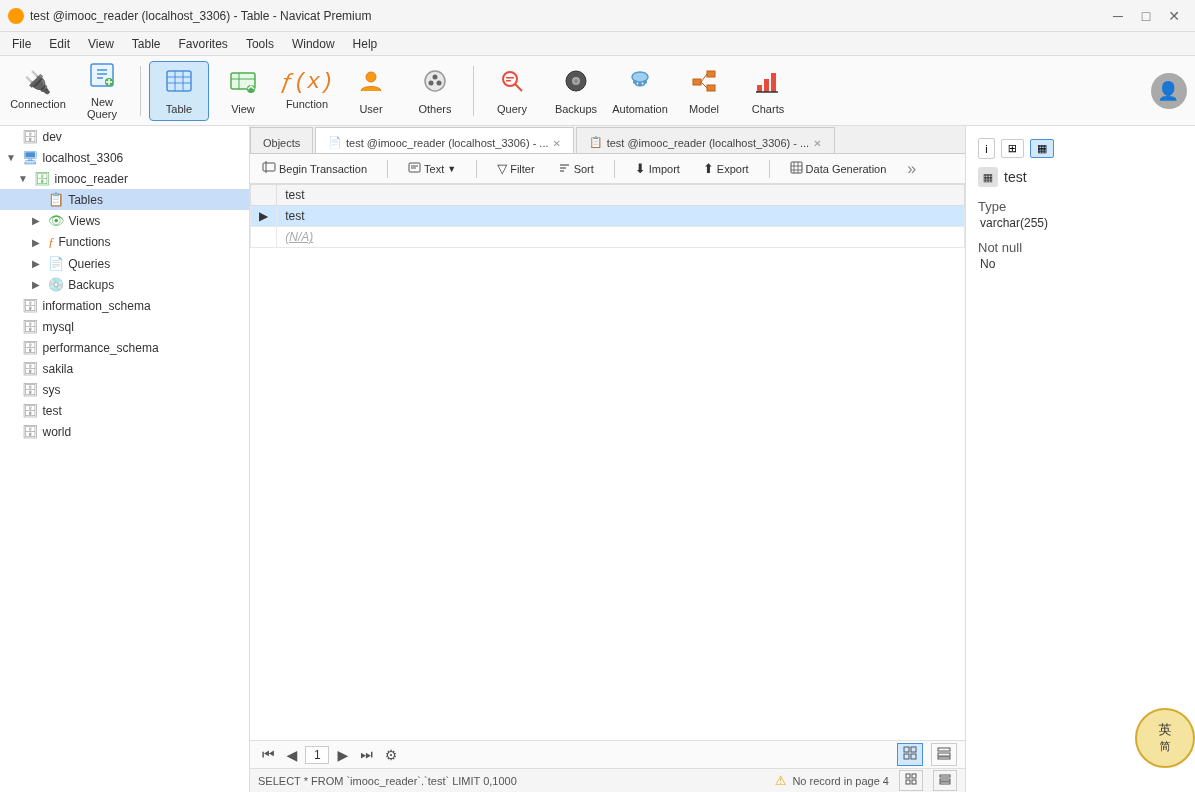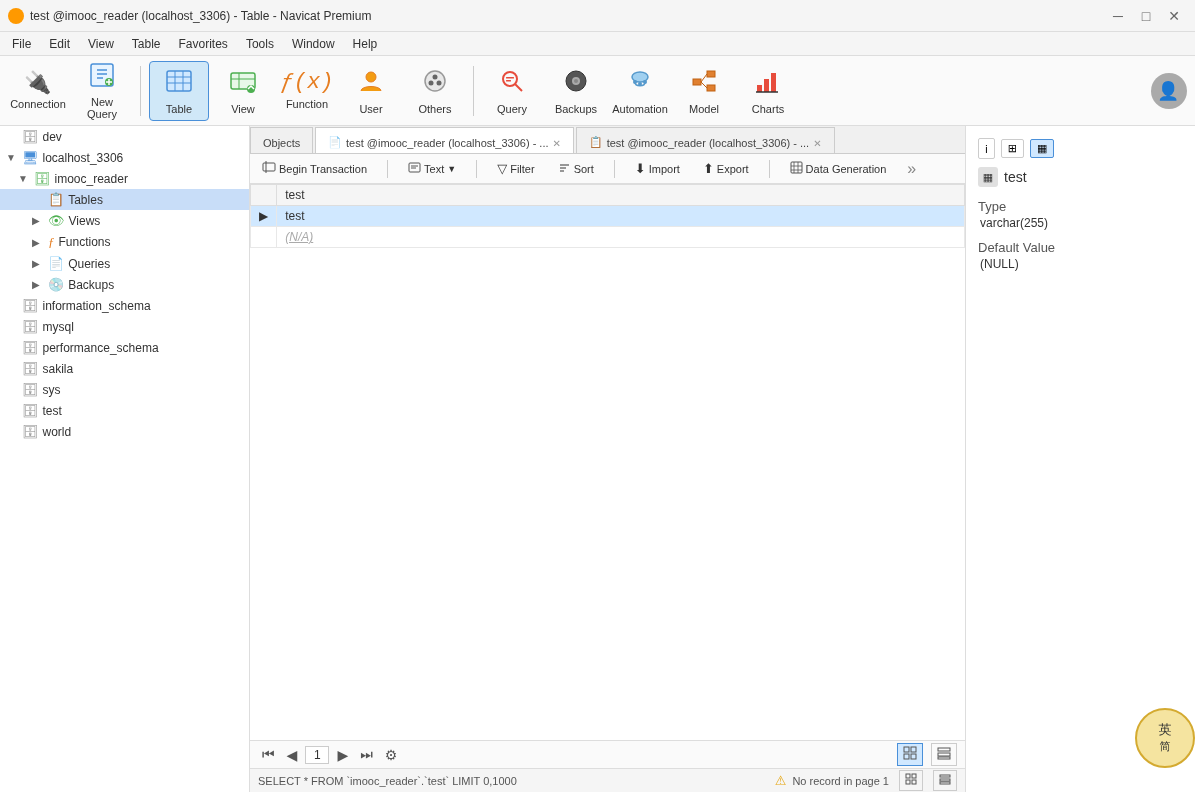--- a/index.html
+++ b/index.html
@@ -631,21 +631,21 @@
             <rect x="1" y="7" width="12" height="3" fill="none" stroke="#555" stroke-width="1"></rect>
             <rect x="1" y="11" width="12" height="2" fill="none" stroke="#555" stroke-width="1"></rect>
           </svg>
       </button>
     </div>
 
     <div id="status-bar">
       <span class="status-left">SELECT * FROM `imooc_reader`.`test` LIMIT 0,1000</span>
       <div class="status-right">
         <span class="warn-icon">⚠</span>
-        <span>No record in page 1</span>
+        <span>No record in page 4</span>
         <button class="grid-view-btn">
           <svg width="12" height="12" viewBox="0 0 12 12">
               <rect x="1" y="1" width="4" height="4" fill="none" stroke="#555" stroke-width="1"></rect>
               <rect x="7" y="1" width="4" height="4" fill="none" stroke="#555" stroke-width="1"></rect>
               <rect x="1" y="7" width="4" height="4" fill="none" stroke="#555" stroke-width="1"></rect>
               <rect x="7" y="7" width="4" height="4" fill="none" stroke="#555" stroke-width="1"></rect>
             </svg>
         </button>
         <button class="grid-view-btn">
           <svg width="12" height="12" viewBox="0 0 12 12">
@@ -666,21 +666,21 @@
     </div>
     <div class="field-name-display">
       <div class="field-icon">▦</div>
       <span style="font-size:14px; font-weight:500;">test</span>
     </div>
     <div>
       <div class="rp-section-label">Type</div>
       <div class="rp-section-value">varchar(255)</div>
     </div>
     <div>
-      <div class="rp-section-label">Default Value</div>
-      <div class="rp-section-value">(NULL)</div>
+      <div class="rp-section-label">Not null</div>
+      <div class="rp-section-value">No</div>
     </div>
   </div>
 </div>
 
 <div id="lang-overlay">
   <span style="font-size:13px; text-align:center; line-height:1.2;">英<br><span style="font-size:11px;">简</span></span>
 </div>
 
 </body></html>

